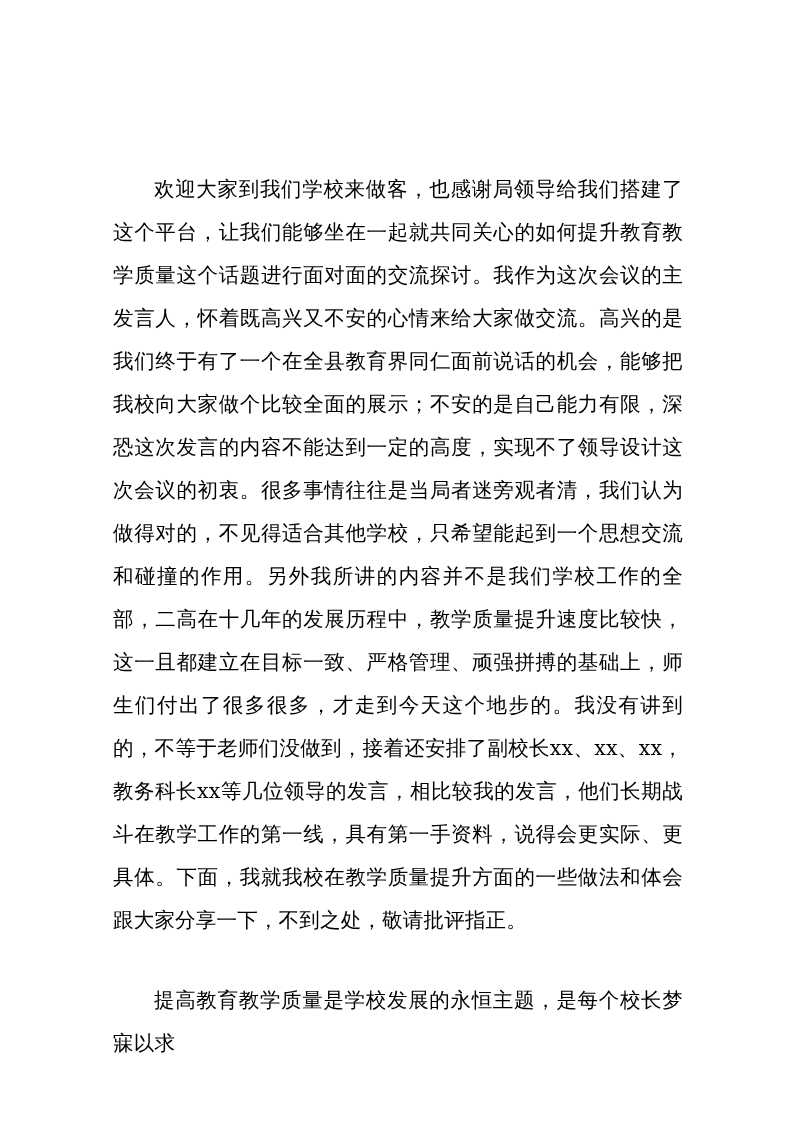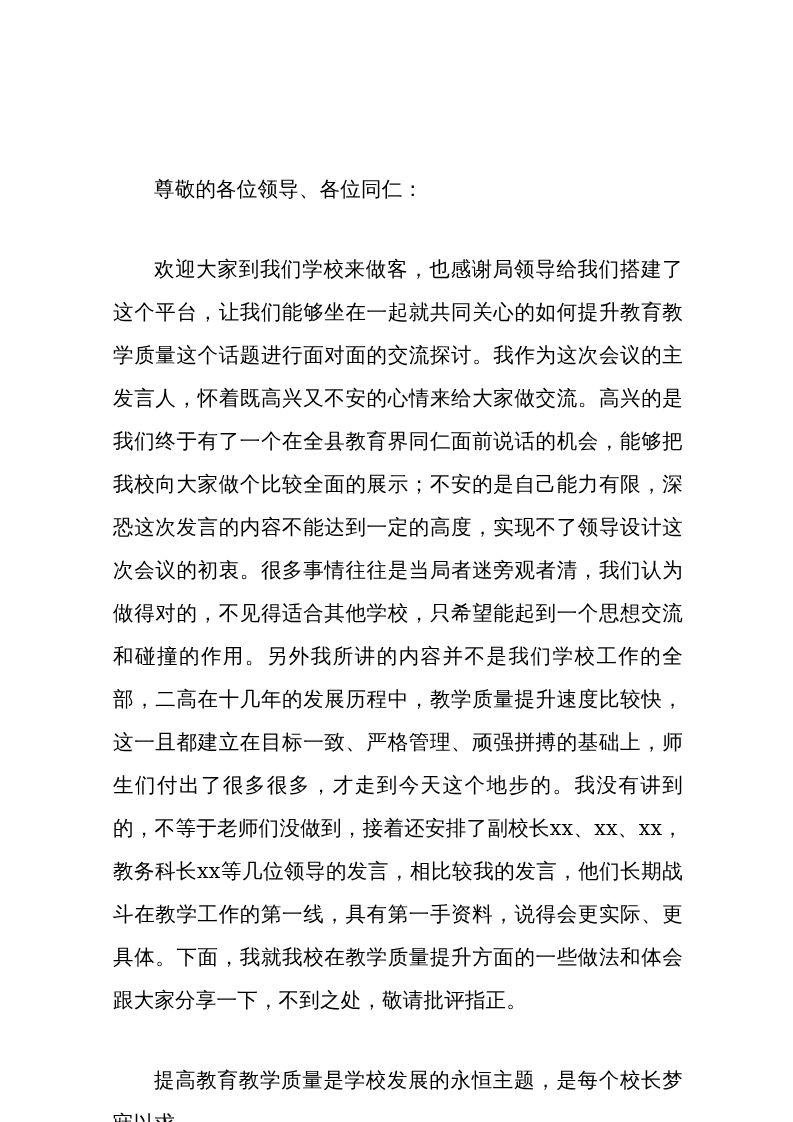--- a/index.html
+++ b/index.html
@@ -42,17 +42,16 @@
   }
   .salutation {
     text-indent: 2em;
   }
 </style>
 </head>
 <body>
 
 <div class="page">
   <div class="content">
-    <p class="para salutation">尊敬的各位领导、各位同仁：</p>
     <p class="para">欢迎大家到我们学校来做客，也感谢局领导给我们搭建了这个平台，让我们能够坐在一起就共同关心的如何提升教育教学质量这个话题进行面对面的交流探讨。我作为这次会议的主发言人，怀着既高兴又不安的心情来给大家做交流。高兴的是我们终于有了一个在全县教育界同仁面前说话的机会，能够把我校向大家做个比较全面的展示；不安的是自己能力有限，深恐这次发言的内容不能达到一定的高度，实现不了领导设计这次会议的初衷。很多事情往往是当局者迷旁观者清，我们认为做得对的，不见得适合其他学校，只希望能起到一个思想交流和碰撞的作用。另外我所讲的内容并不是我们学校工作的全部，二高在十几年的发展历程中，教学质量提升速度比较快，这一且都建立在目标一致、严格管理、顽强拼搏的基础上，师生们付出了很多很多，才走到今天这个地步的。我没有讲到的，不等于老师们没做到，接着还安排了副校长xx、xx、xx，教务科长xx等几位领导的发言，相比较我的发言，他们长期战斗在教学工作的第一线，具有第一手资料，说得会更实际、更具体。下面，我就我校在教学质量提升方面的一些做法和体会跟大家分享一下，不到之处，敬请批评指正。</p>
     <p class="para">提高教育教学质量是学校发展的永恒主题，是每个校长梦寐以求</p>
   </div>
 </div>
 
 </body></html>

